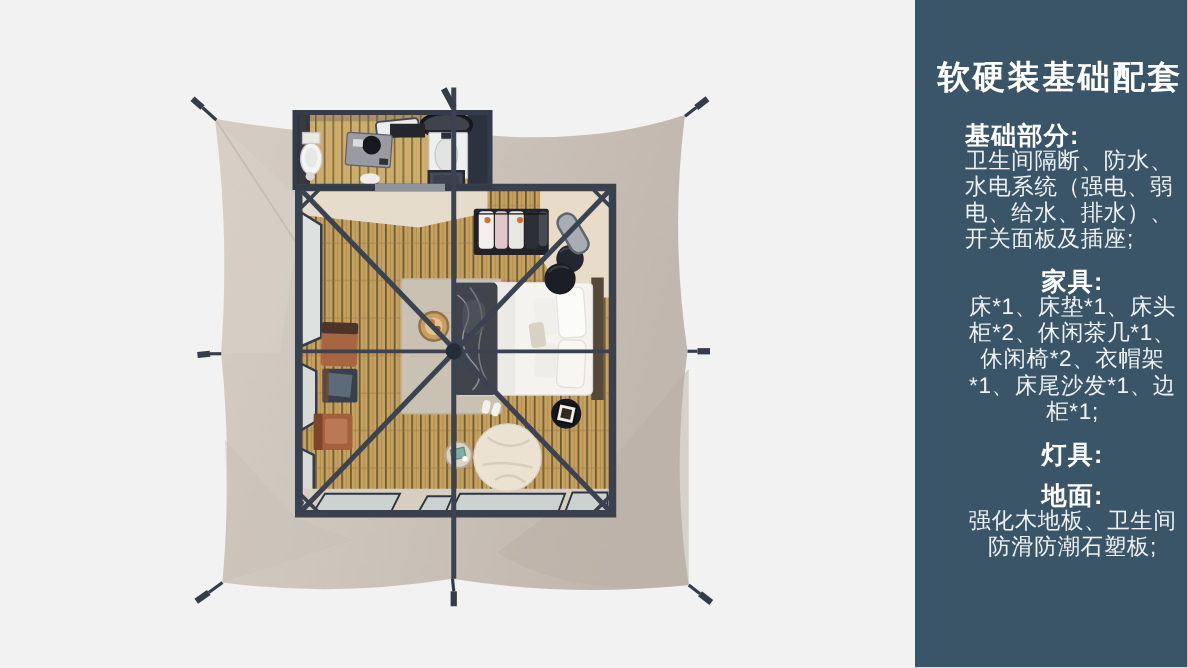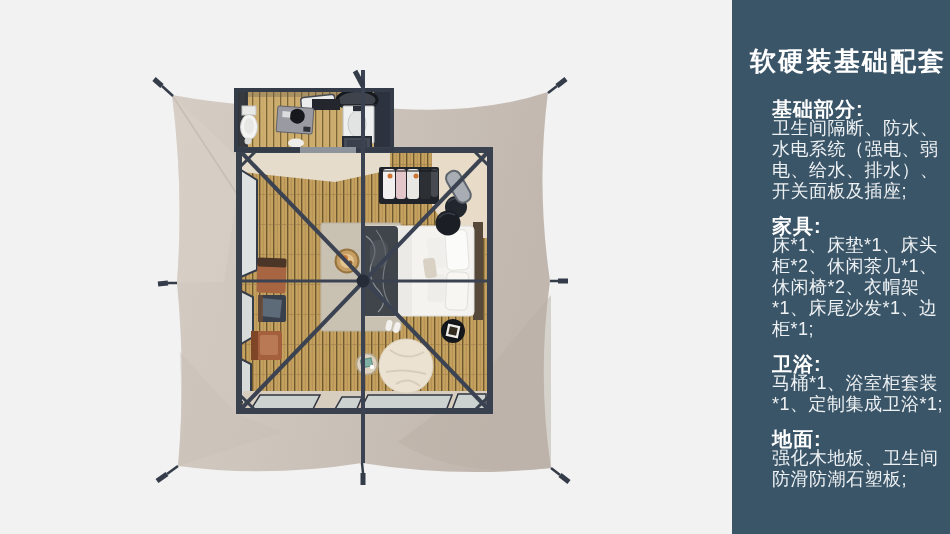--- a/index.html
+++ b/index.html
@@ -12,21 +12,21 @@
   .panel{
     position:absolute;left:732px;top:0;width:232px;height:534px;
     background:var(--panel-bg,#3b5568);color:var(--panel-text,#ffffff);
     box-sizing:border-box;padding:46px 20px 0 40px;
   }
   .panel h1{
     font-size:26px;font-weight:bold;letter-spacing:2px;
     margin:0 0 24px -22px;white-space:nowrap;line-height:30px;
   }
   .panel .sec{margin:0 0 15px 0;}
-  .panel .sec + .sec{margin-top:15px;}
+  .panel .sec + .sec{margin-top:15px;text-align:center;}
   .panel h2{font-size:20px;font-weight:bold;margin:0;line-height:18px;letter-spacing:1px;}
   .panel p{font-size:18px;line-height:21px;margin:0;color:var(--panel-body-text,#eef2f4);letter-spacing:0.5px;}
 </style>
 </head>
 <body>
 
 <div class="stage">
 
   <svg class="scene" width="718" height="534" viewBox="0 0 718 534">
     <defs>
@@ -252,26 +252,23 @@
       <h2>基础部分:</h2>
       <p>卫生间隔断、防水、水电系统（强电、弱电、给水、排水）、开关面板及插座;</p>
     </section>
 
     <section class="sec">
       <h2>家具:</h2>
       <p>床*1、床垫*1、床头柜*2、休闲茶几*1、休闲椅*2、衣帽架*1、床尾沙发*1、边柜*1;</p>
     </section>
 
     <section class="sec">
-    </section>
-
-    <section class="sec">
-      <h2>卫浴:</h2>
-      <p>马桶*1、浴室柜套装*1、定制集成卫浴*1;</p>
-    </section>
+      <h2>灯具:</h2>
+    </section>
+
 
     <section class="sec">
       <h2>地面:</h2>
       <p>强化木地板、卫生间防滑防潮石塑板;</p>
     </section>
   </aside>
 
 </div>
 
 </body></html>

